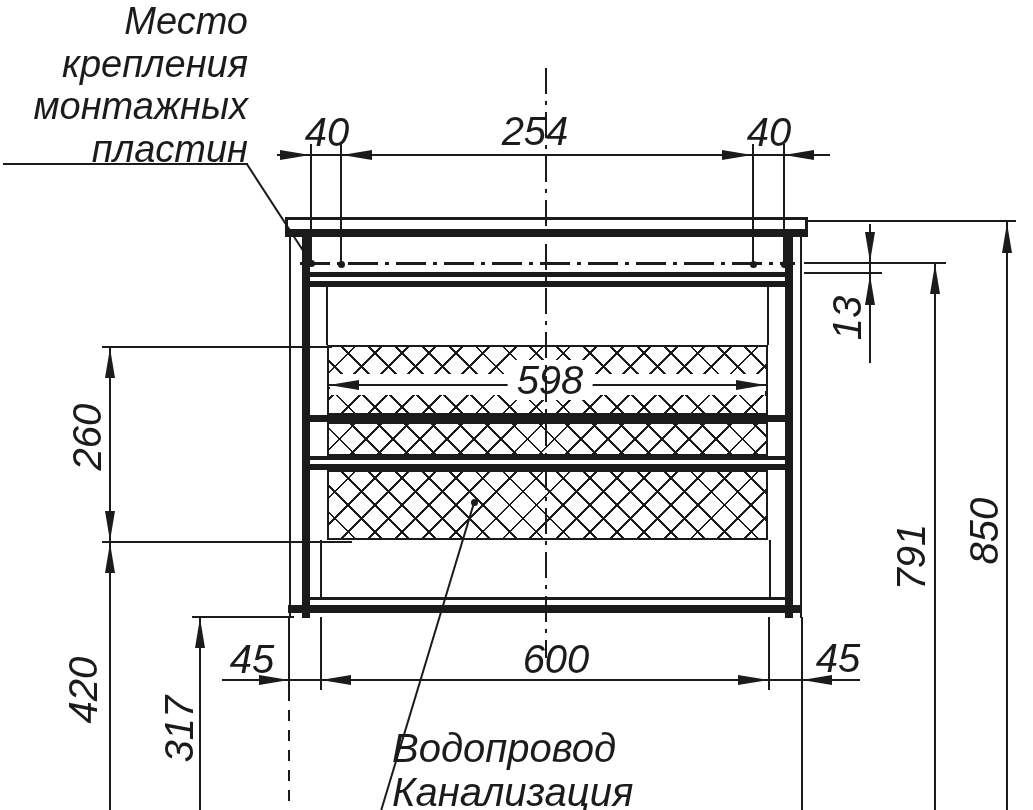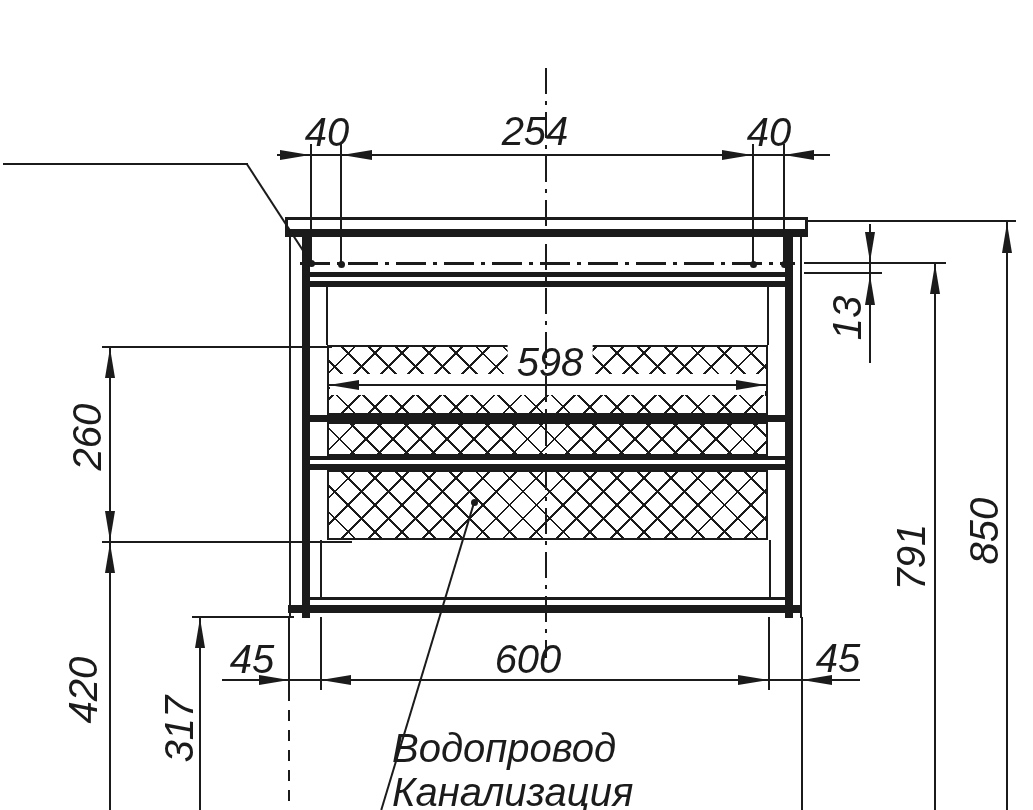--- a/index.html
+++ b/index.html
@@ -65,41 +65,47 @@
   <div class="white" style="left:330px;top:374px;width:435px;height:21px"></div>
   <div class="hatch" style="left:327px;top:422px;width:441px;height:34px"></div>
   <div class="hatch" style="left:327px;top:470px;width:441px;height:70px"></div>
   <div class="ln" style="left:307px;top:415px;width:480px;height:7px"></div>
   <div class="ln" style="left:307px;top:456px;width:480px;height:4px"></div>
   <div class="ln" style="left:307px;top:464px;width:480px;height:6px"></div>
 
   <div class="ln" style="left:329px;top:384px;width:437px;height:2px"></div>
   <div class="ar l" style="left:329px;top:380px"></div>
   <div class="ar r" style="left:736px;top:380px"></div>
-  <div class="lbl boxed" style="left:550px;top:362px">598</div>
+  <div class="lbl boxed" style="left:550px;top:380px">598</div>
 
   <div class="dashdot-v" style="left:545px;top:68px;height:590px"></div>
 
   <div class="ln" style="left:310px;top:144px;width:2px;height:119px"></div>
   <div class="ln" style="left:340px;top:144px;width:2px;height:120px"></div>
   <div class="ln" style="left:752px;top:144px;width:2px;height:120px"></div>
   <div class="ln" style="left:783px;top:144px;width:2px;height:120px"></div>
   <div class="dot" style="left:308px;top:260px"></div>
   <div class="dot" style="left:338px;top:261px"></div>
   <div class="dot" style="left:750px;top:261px"></div>
   <div class="dot" style="left:781px;top:261px"></div>
   <div class="ln" style="left:277px;top:154px;width:553px;height:2px"></div>
   <div class="ar r" style="left:280px;top:150px"></div>
   <div class="ar l" style="left:342px;top:150px"></div>
   <div class="ar r" style="left:722px;top:150px"></div>
   <div class="ar l" style="left:784px;top:150px"></div>
   <div class="lbl" style="left:327px;top:132px">40</div>
   <div class="lbl" style="left:535px;top:131px">254</div>
   <div class="lbl" style="left:769px;top:132px">40</div>
 
+  <div class="note" style="left:8px;top:0px;width:240px">
+    <div>Место</div>
+    <div>крепления</div>
+    <div>монтажных</div>
+    <div>пластин</div>
+  </div>
   <div class="ln" style="left:3px;top:163px;width:245px;height:2px"></div>
   <div class="ln" style="left:248px;top:164px;width:116px;height:2px;transform-origin:0 0;transform:rotate(57deg)"></div>
 
   <div class="ln" style="left:806px;top:220px;width:210px;height:2px"></div>
   <div class="ln" style="left:804px;top:262px;width:142px;height:2px"></div>
   <div class="ln" style="left:804px;top:272px;width:78px;height:2px"></div>
   <div class="ln" style="left:869px;top:224px;width:2px;height:139px"></div>
   <div class="ar d" style="left:865px;top:232px"></div>
   <div class="ar u" style="left:865px;top:275px"></div>
   <div class="lbl v" style="left:847px;top:318px">13</div>
@@ -128,21 +134,21 @@
   <div class="dashed-v" style="left:288px;top:690px;height:120px"></div>
   <div class="ln" style="left:320px;top:617px;width:2px;height:73px"></div>
   <div class="ln" style="left:768px;top:617px;width:2px;height:73px"></div>
   <div class="ln" style="left:801px;top:617px;width:2px;height:193px"></div>
   <div class="ln" style="left:222px;top:679px;width:638px;height:2px"></div>
   <div class="ar r" style="left:259px;top:675px"></div>
   <div class="ar l" style="left:321px;top:675px"></div>
   <div class="ar r" style="left:738px;top:675px"></div>
   <div class="ar l" style="left:802px;top:675px"></div>
   <div class="lbl" style="left:252px;top:659px">45</div>
-  <div class="lbl" style="left:528px;top:659px">600</div>
+  <div class="lbl" style="left:556px;top:659px">600</div>
   <div class="lbl" style="left:838px;top:658px">45</div>
 
   <div class="dot" style="left:471px;top:499px"></div>
   <div class="ln" style="left:475px;top:503px;width:321px;height:2px;transform-origin:0 0;transform:rotate(106.8deg)"></div>
   <div class="note2" style="left:392px;top:726px">
     <div>Водопровод</div>
     <div>Канализация</div>
   </div>
 
 </div>

